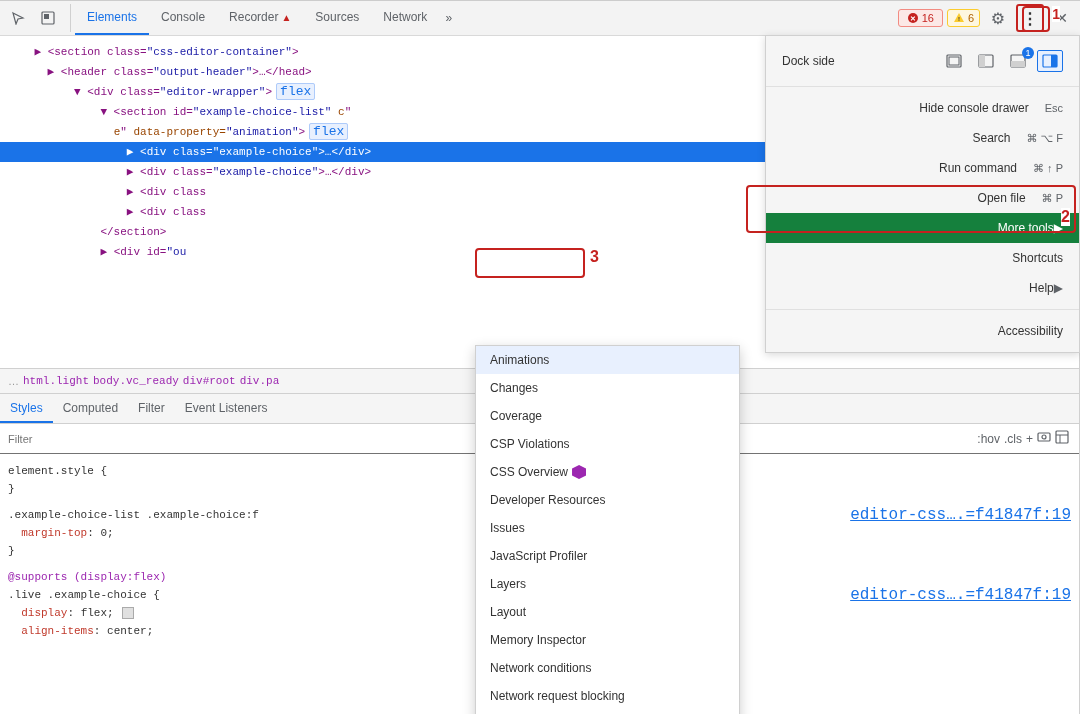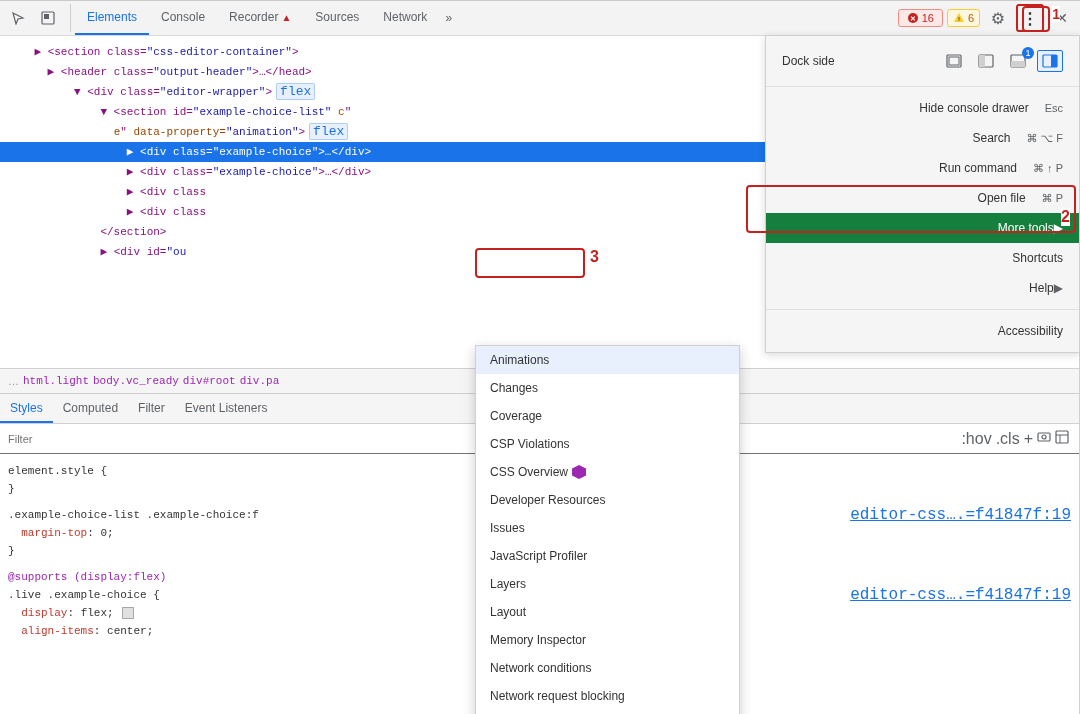--- a/index.html
+++ b/index.html
@@ -237,21 +237,21 @@
       font-size: 11px;
       color: #333;
       background: transparent;
     }
 
     .styles-toolbar-btn {
       color: #5f6368;
       cursor: pointer;
       padding: 2px;
       border-radius: 2px;
-      font-size: 16px;
+      font-size: 12px;
       background: none;
       border: none;
     }
 
     .styles-content {
       flex: 1;
       overflow: auto;
       padding: 8px;
       background: #fff;
       font-family: 'Courier New', monospace;

